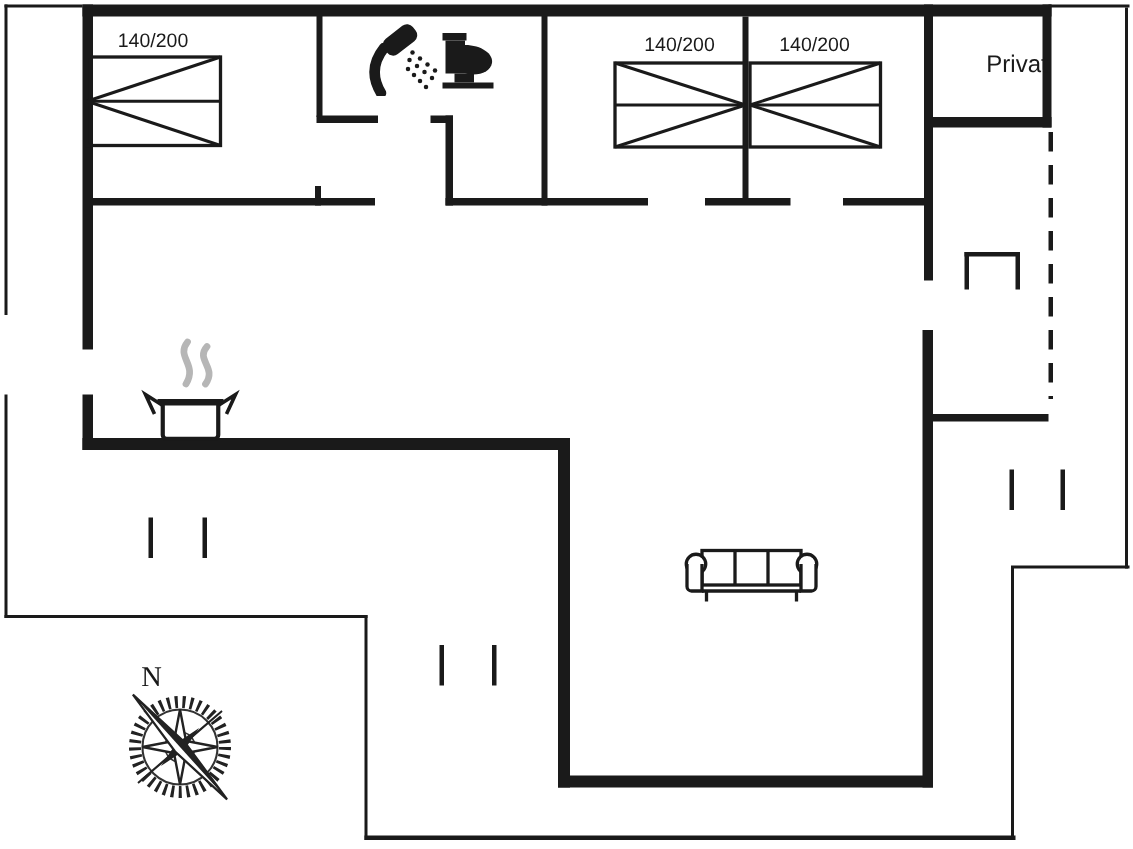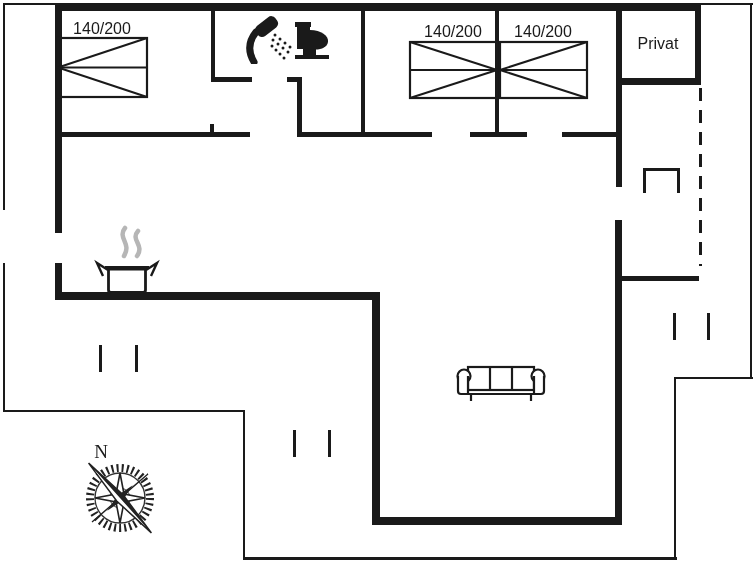--- a/index.html
+++ b/index.html
@@ -7,26 +7,26 @@
     position:relative;
     width:755px;height:566px;
     background:#ffffff;
     font-family:"Liberation Sans", sans-serif;
     overflow:hidden;
   }
   #plan-svg{position:absolute;left:0;top:0;}
   .lbl{
     position:absolute;
     color:#1a1a1a;
-    font-size:16px;
+    font-size:13px;
     text-align:center;
     white-space:nowrap;
     line-height:1.1;
   }
-  .lbl.privat{font-size:16px;}
+  .lbl.privat{font-size:16px;margin-left:20px;}
   .lbl.north{font-family:"Liberation Serif", serif;font-size:19px;}
   .icon{position:absolute;}
 </style>
 </head>
 <body>
 
 <div class="stage">
 
   <svg id="plan-svg" width="755" height="566" viewBox="0 0 755 566">
       <rect x="55" y="3" width="646" height="8" fill="#1a1a1a"></rect>

